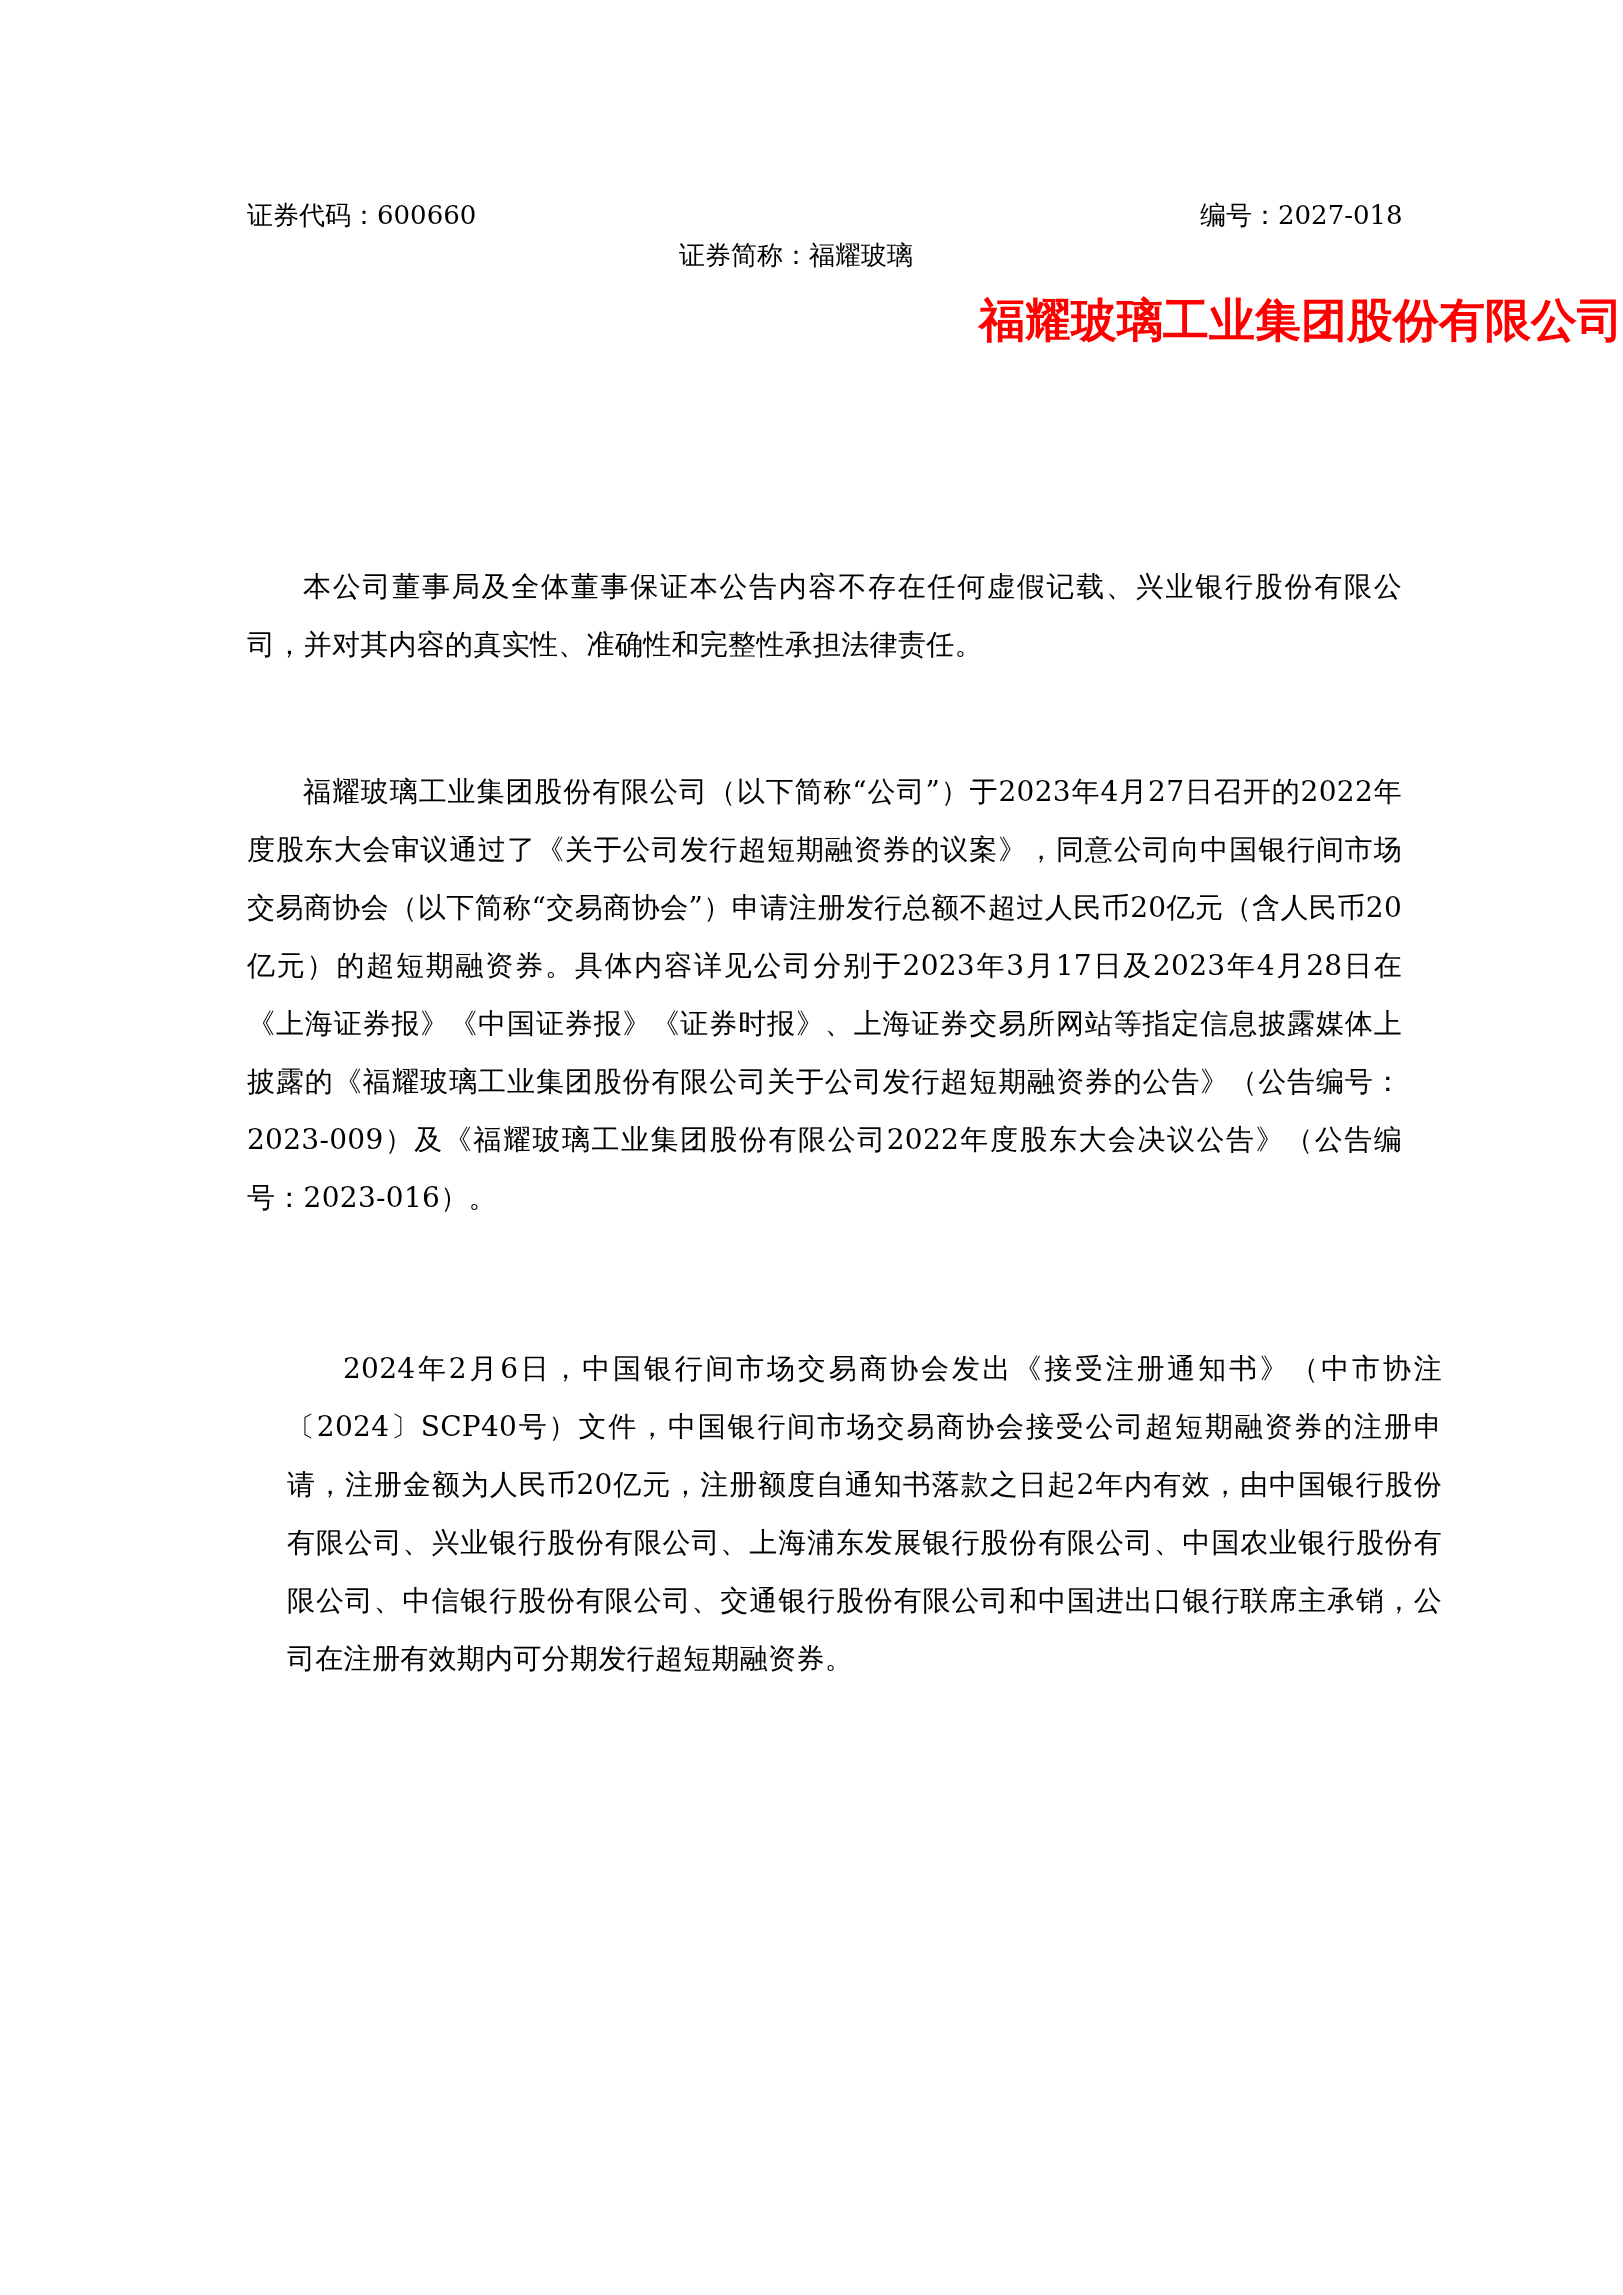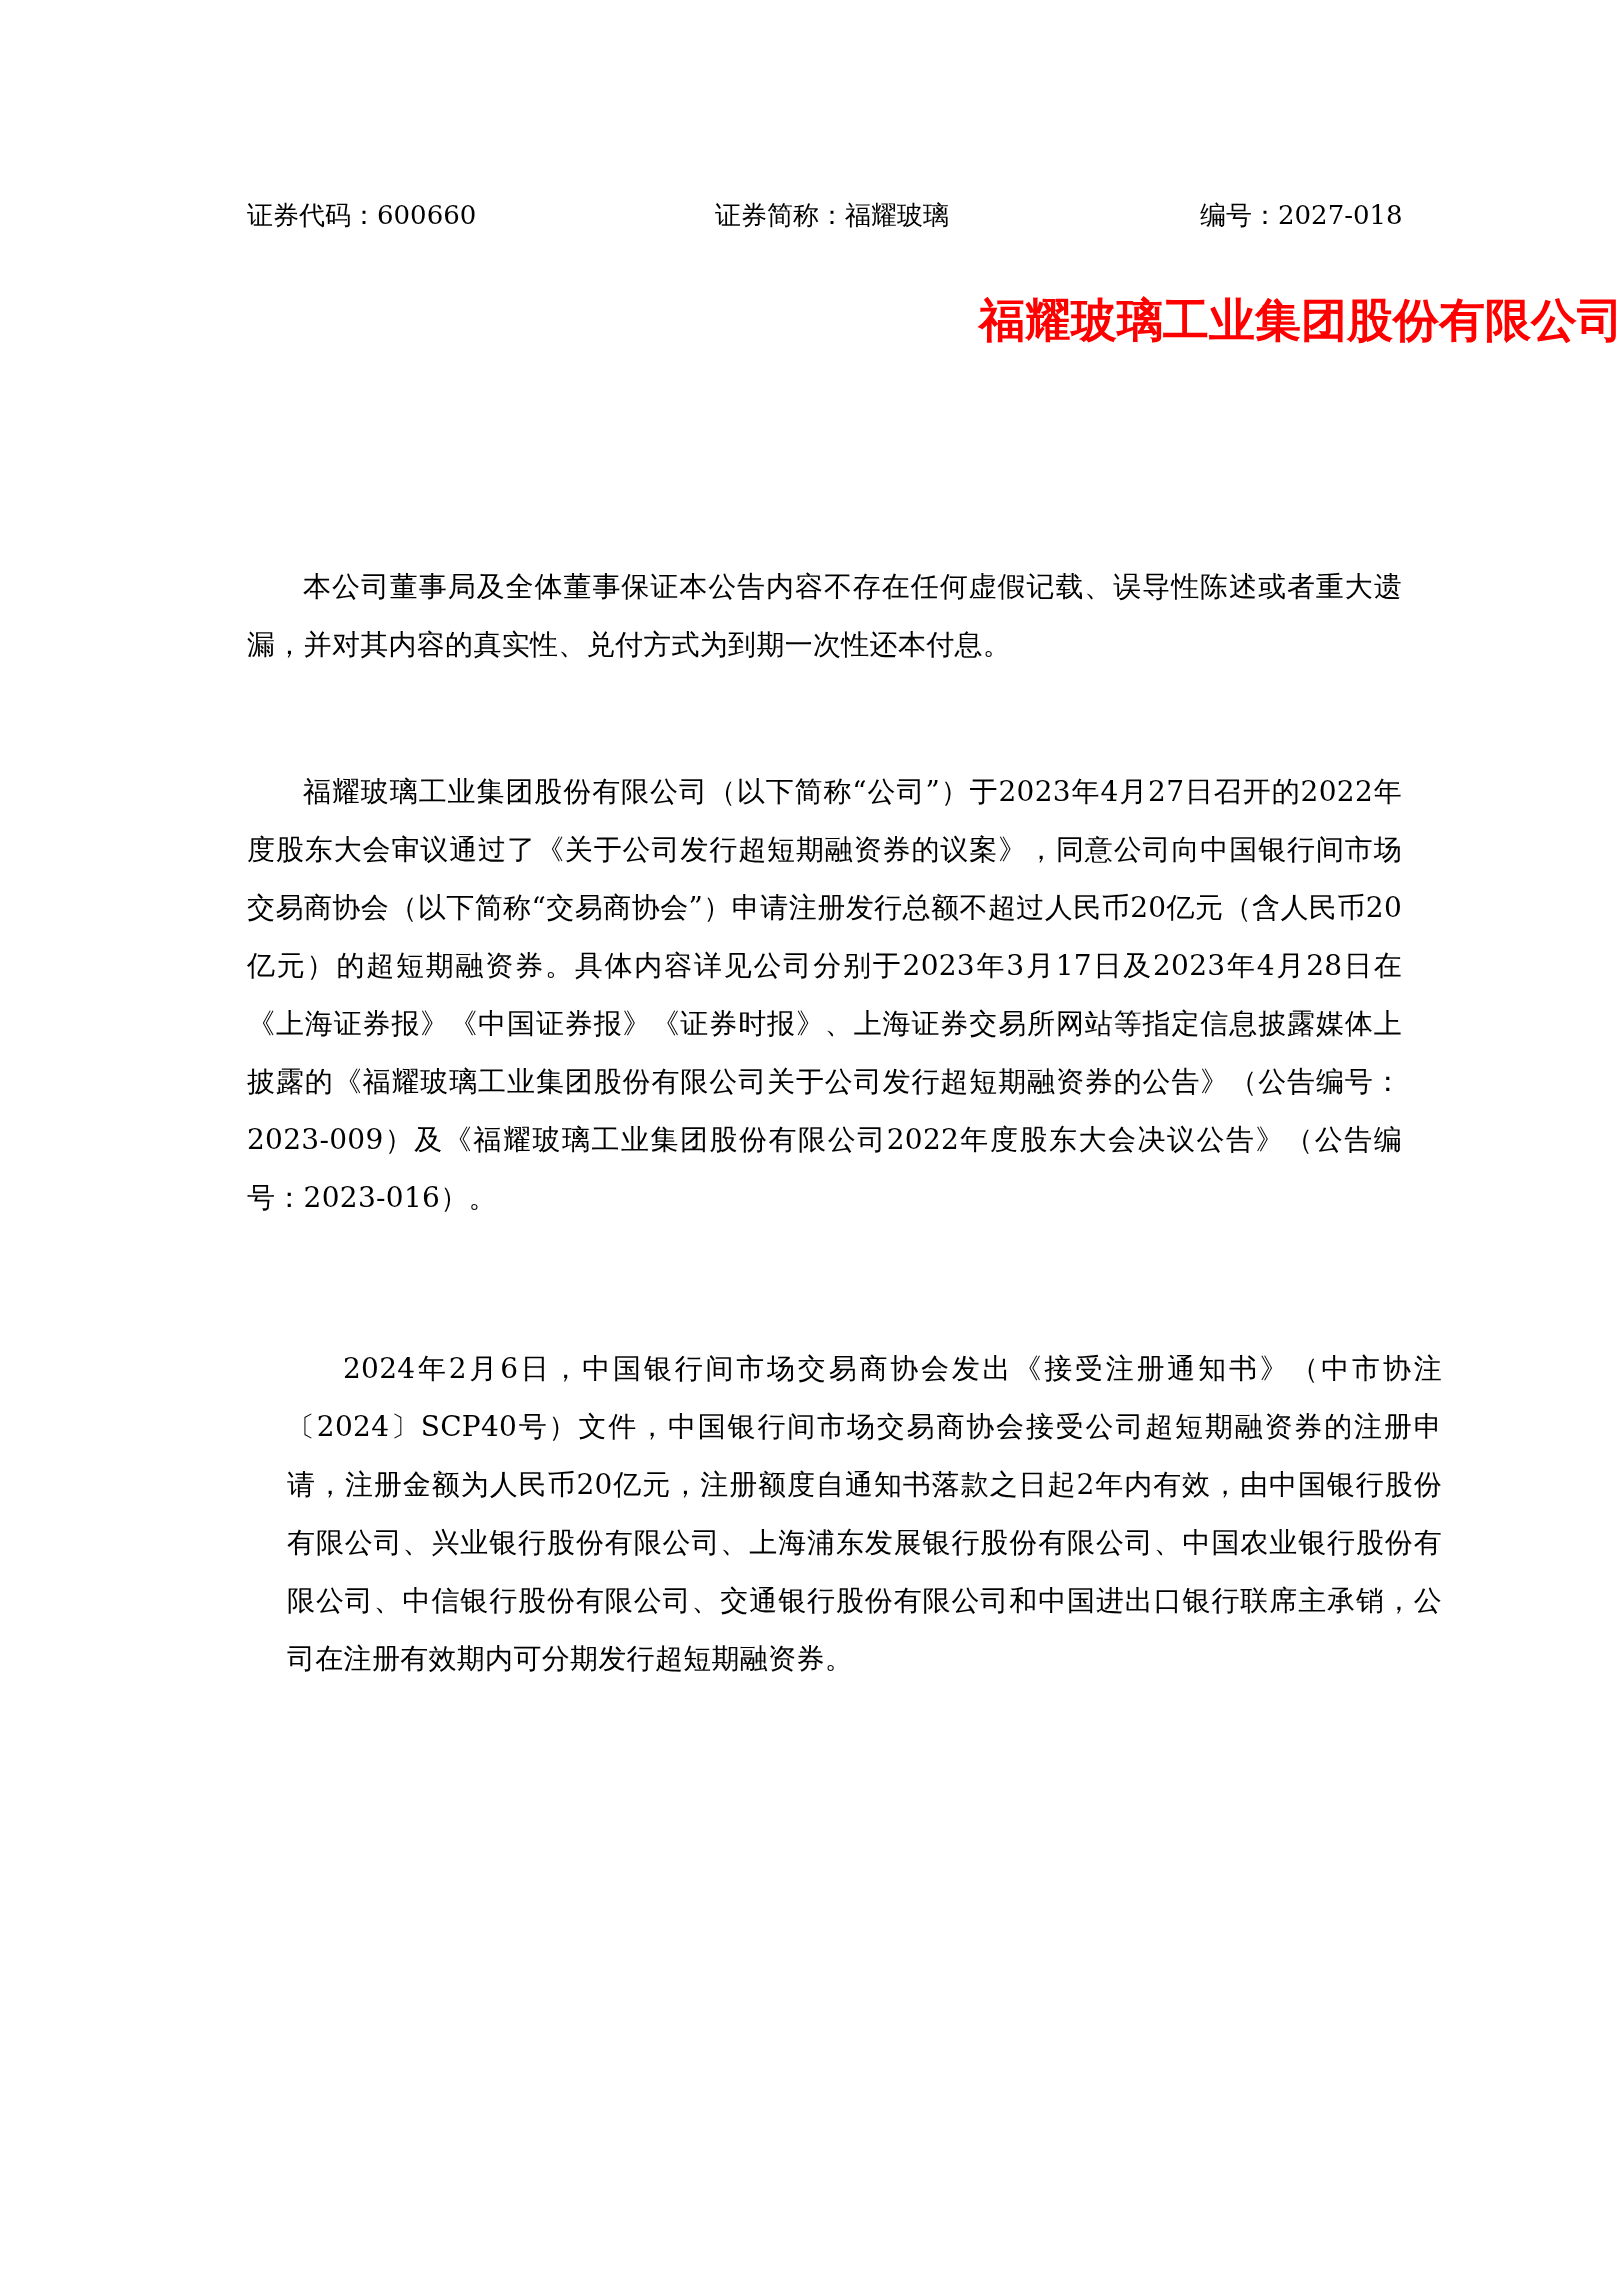--- a/index.html
+++ b/index.html
@@ -3,21 +3,21 @@
   <meta charset="utf-8">
   <style>
     html, body { margin: 0; padding: 0; background: #ffffff; }
     body { width: 1623px; height: 2295px; position: relative; overflow: hidden;
       font-family: "DejaVu Serif", "Liberation Serif", serif; color: #000; }
     .page { position: absolute; left: 0; top: 0; width: 1623px; height: 2295px; background: #fff; border-radius: 8px; }
     .header-row { position: absolute; top: 196px; left: 247px; width: 1152px; height: 39px;
       font-size: 26px; line-height: 39px; }
     .header-row span { position: absolute; top: 0; white-space: nowrap; }
     .hdr-code { left: 0; }
-    .hdr-abbr { left: 468px; }
+    .hdr-abbr { left: 432px; margin-top: 40px; }
     .hdr-num { left: 953px; }
     .title { position: absolute; left: 0; width: 1623px; text-align: right;
       color: #ff0000; font-family: "DejaVu Sans", "Liberation Sans", sans-serif;
       font-weight: bold; font-size: 46px; line-height: 65px; white-space: nowrap; }
     .title-1 { top: 288px; }
     .title-2 { top: 370px; }
     .para { position: absolute; left: 247px; width: 1155px; font-size: 28px;
       line-height: 58px; text-align: justify; text-indent: 56px; letter-spacing: 0.3px; }
     .para-1 { top: 530px; }
     .para-2 { top: 735px; }
@@ -30,18 +30,18 @@
 <div class="page">
 
   <div class="header-row">
     <span class="hdr-code">证券代码：600660</span>
     <span class="hdr-abbr">证券简称：福耀玻璃</span>
     <span class="hdr-num">编号：2027-018</span>
   </div>
 
   <div class="title title-1">福耀玻璃工业集团股份有限公司</div>
 
-  <p class="para para-1">本公司董事局及全体董事保证本公告内容不存在任何虚假记载、误导性陈述或者重大遗漏，并对其内容的真实性、兑付方式为到期一次性还本付息。</p>
+  <p class="para para-1">本公司董事局及全体董事保证本公告内容不存在任何虚假记载、兴业银行股份有限公司，并对其内容的真实性、准确性和完整性承担法律责任。</p>
   <p class="para para-2">福耀玻璃工业集团股份有限公司（以下简称“公司”）于2023年4月27日召开的2022年度股东大会审议通过了《关于公司发行超短期融资券的议案》，同意公司向中国银行间市场交易商协会（以下简称“交易商协会”）申请注册发行总额不超过人民币20亿元（含人民币20亿元）的超短期融资券。具体内容详见公司分别于2023年3月17日及2023年4月28日在《上海证券报》《中国证券报》《证券时报》、上海证券交易所网站等指定信息披露媒体上披露的《福耀玻璃工业集团股份有限公司关于公司发行超短期融资券的公告》（公告编号：2023-009）及《福耀玻璃工业集团股份有限公司2022年度股东大会决议公告》（公告编号：2023-016）。</p>
   <p class="para para-3">2024年2月6日，中国银行间市场交易商协会发出《接受注册通知书》（中市协注〔2024〕SCP40号）文件，中国银行间市场交易商协会接受公司超短期融资券的注册申请，注册金额为人民币20亿元，注册额度自通知书落款之日起2年内有效，由中国银行股份有限公司、兴业银行股份有限公司、上海浦东发展银行股份有限公司、中国农业银行股份有限公司、中信银行股份有限公司、交通银行股份有限公司和中国进出口银行联席主承销，公司在注册有效期内可分期发行超短期融资券。</p>
 
 </div>
 
 
 </body></html>

